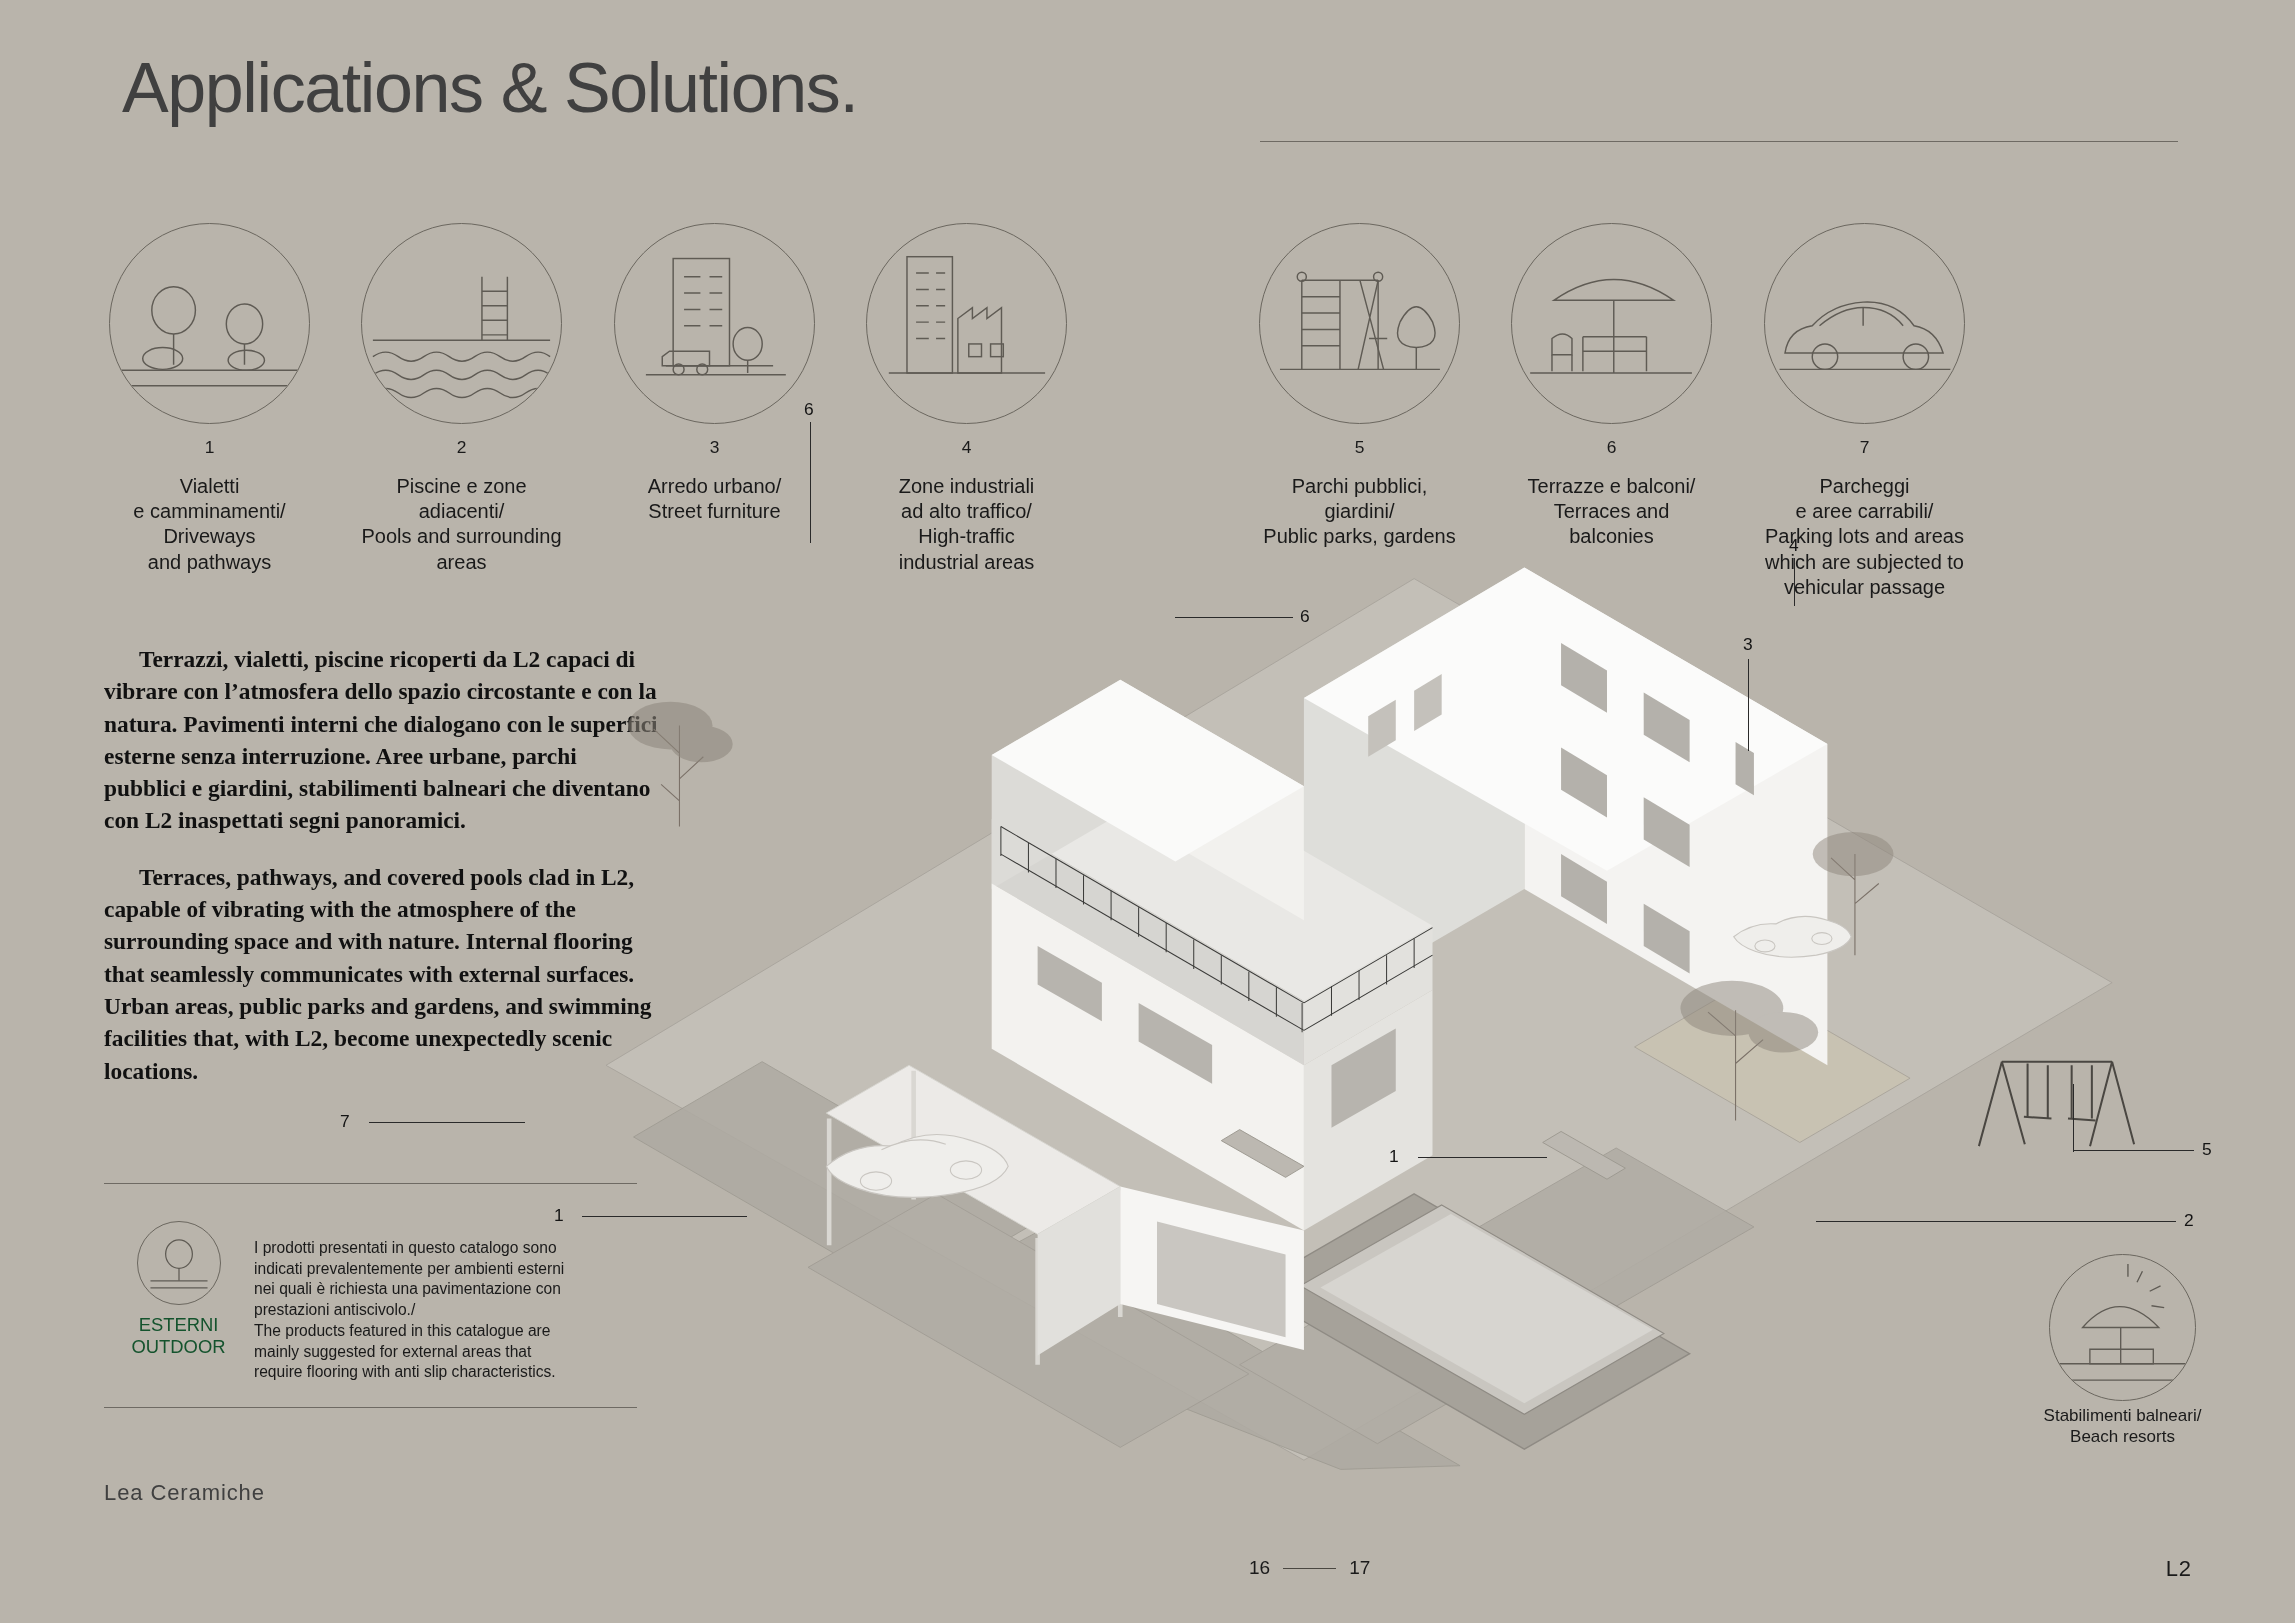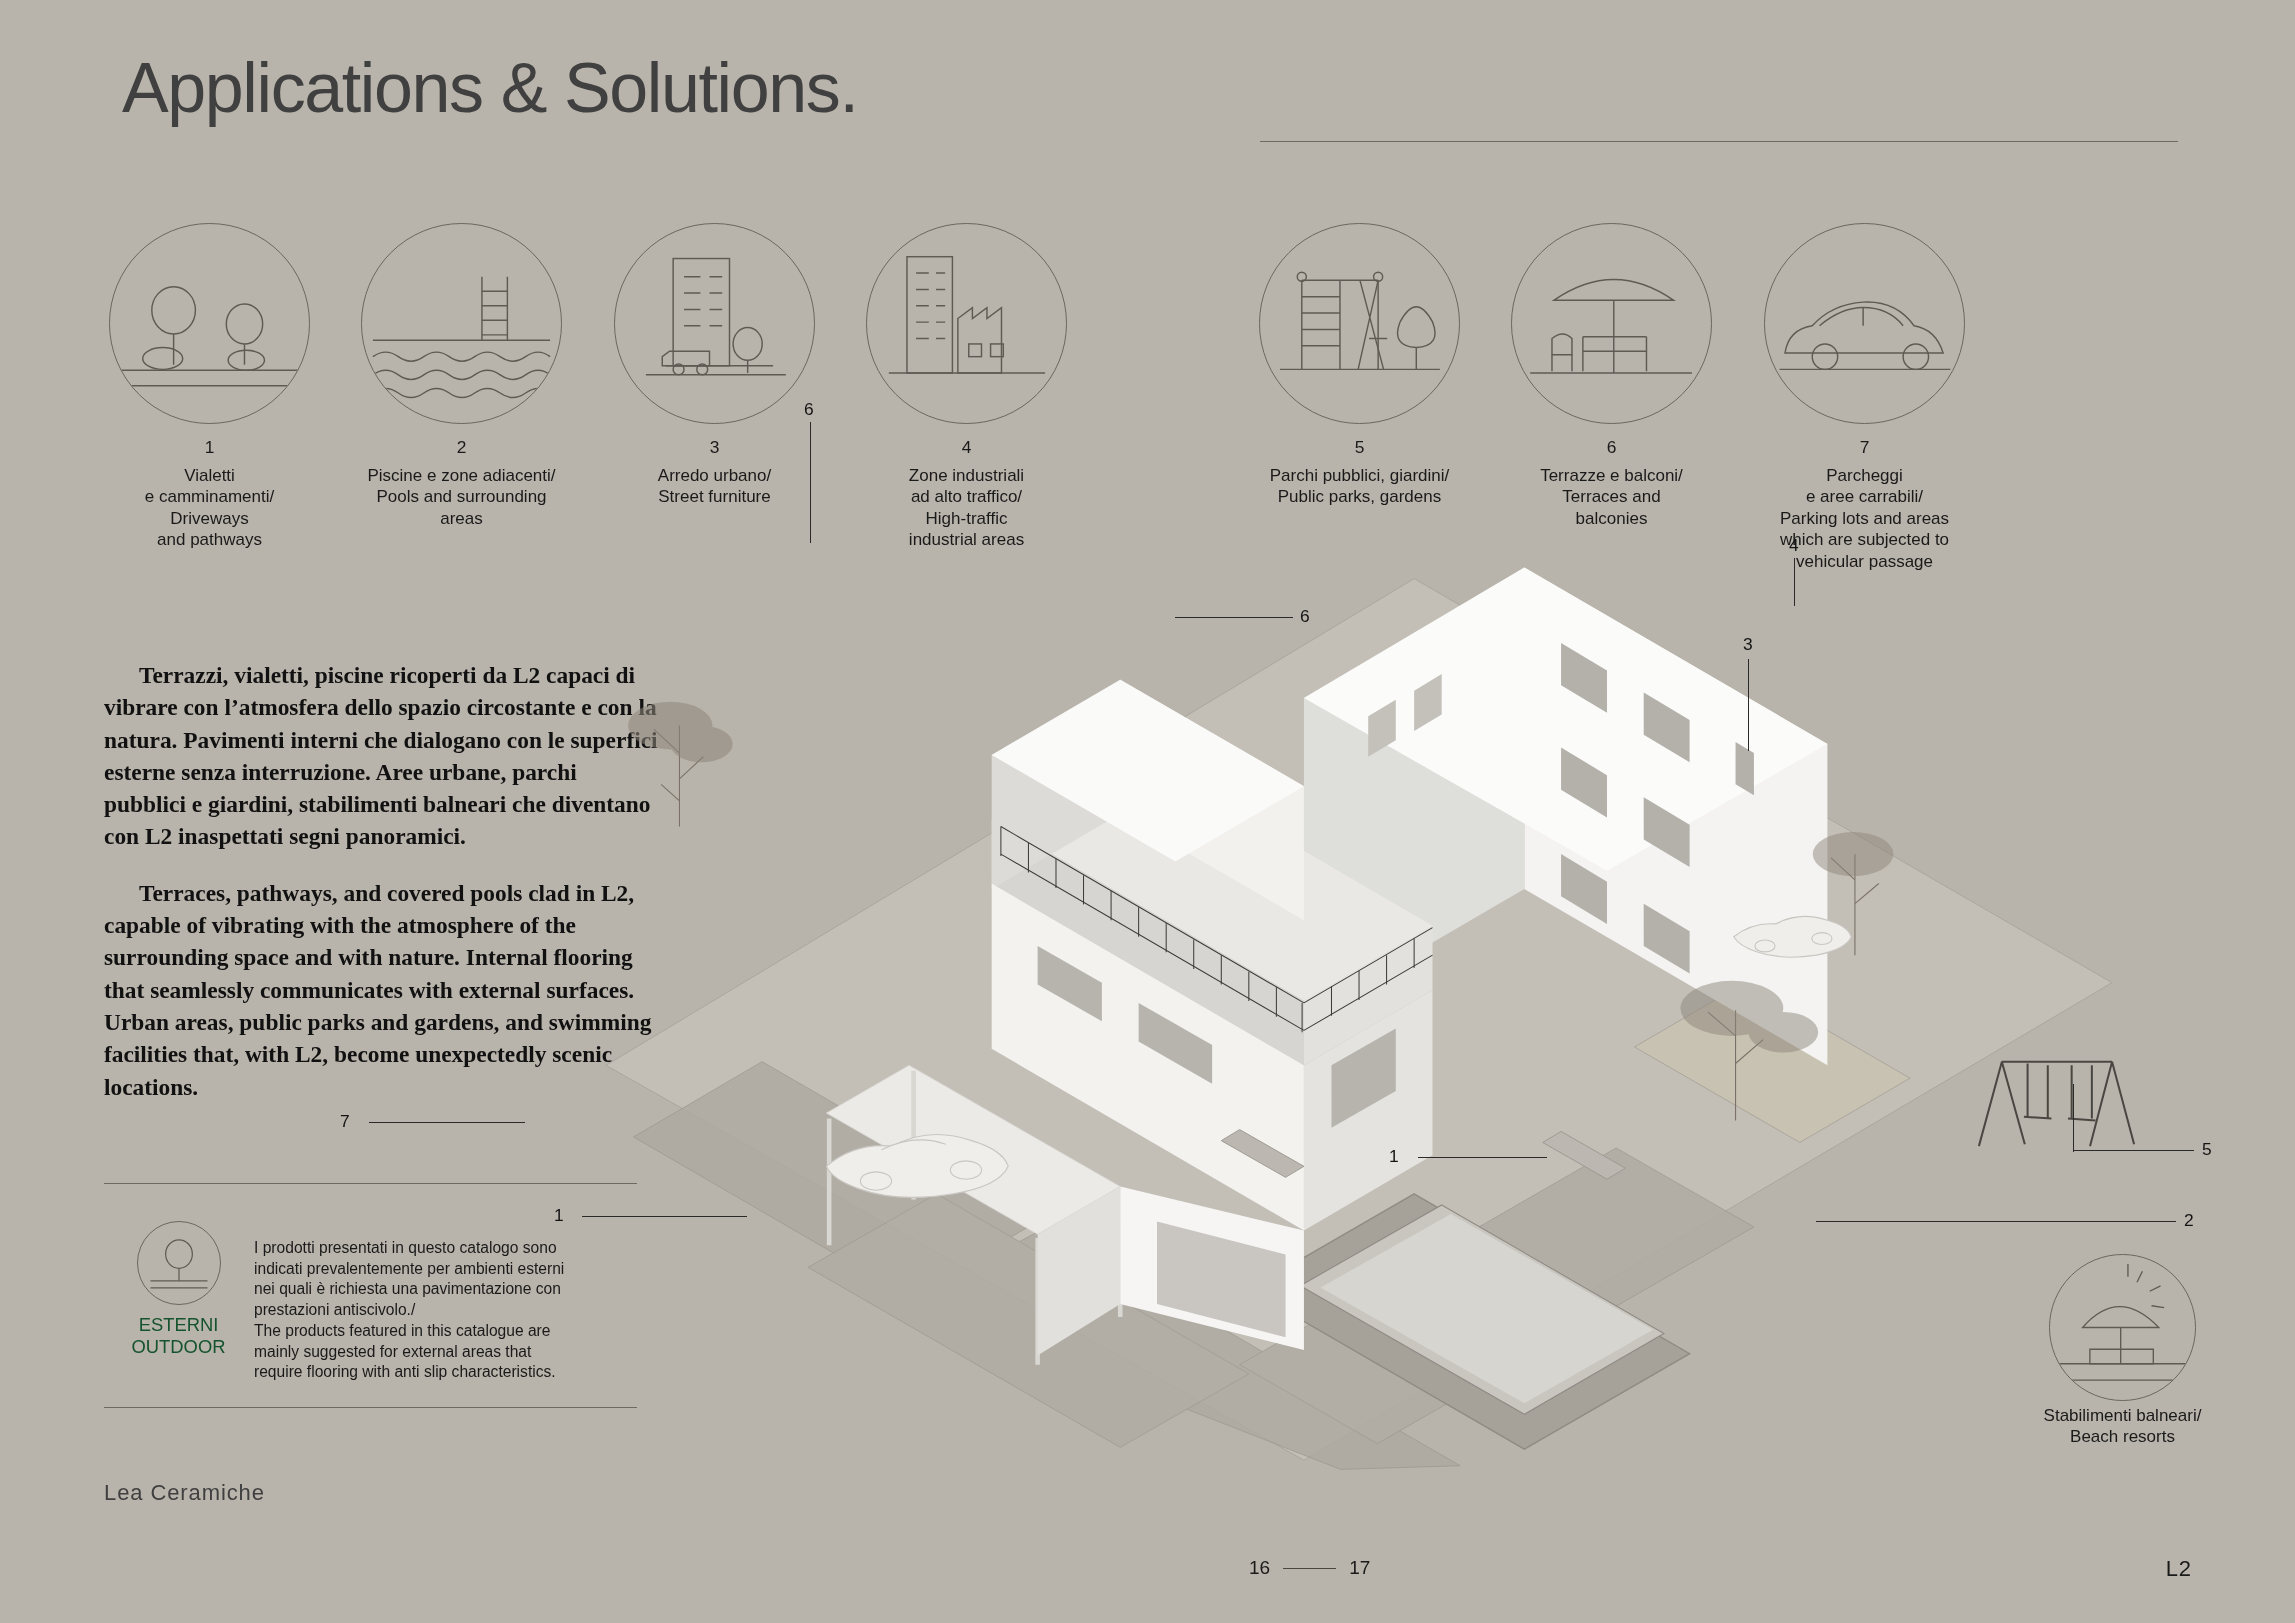--- a/index.html
+++ b/index.html
@@ -51,37 +51,37 @@
     position: relative;
     overflow: hidden;
   }
   .circle svg { display: block; width: 100%; height: 100%; }
   .icon-num {
     margin-top: 13px;
     font-size: 17.4px;
     color: #1a1a1a;
   }
   .icon-label {
-    margin-top: 7px;
-    font-size: 17px;
+    margin-top: 16px;
+    font-size: 20px;
     line-height: 1.26;
     color: #1a1a1a;
     white-space: pre-line;
   }
 
   
   #body-text {
     position: absolute;
     left: 104px; top: 643px;
     width: 560px;
     font-family: "Liberation Serif", serif;
     color: #111;
   }
   #body-text p {
-    margin: 16px 0 24px 0;
+    margin: 0 0 24px 0;
     font-size: 23.4px;
     line-height: 1.38;
     text-indent: 35px;
     font-weight: 700;
   }
 
   
   #esterni-rule-top {
     position: absolute; left: 104px; top: 1183px;
     width: 533px; height: 0.9px; background: #6e6a63;

